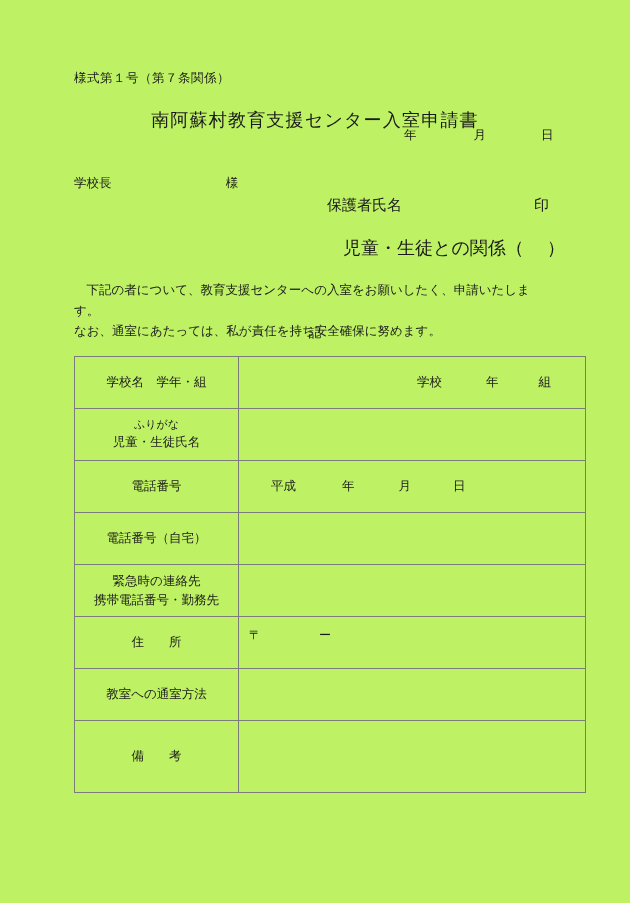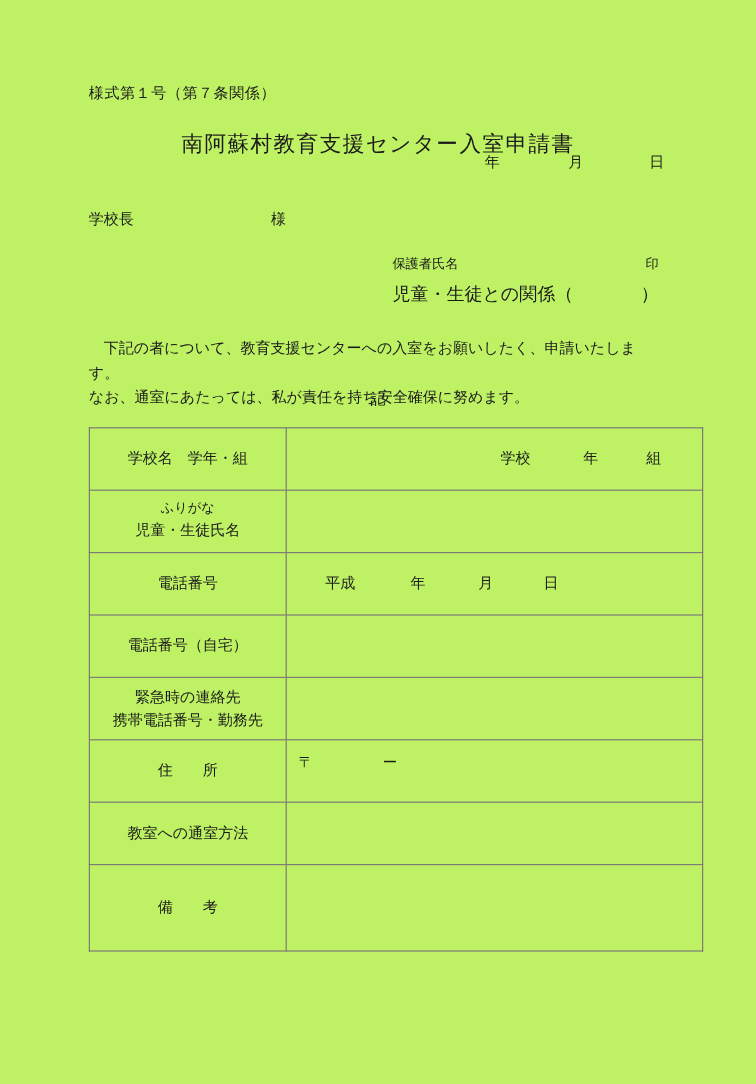--- a/index.html
+++ b/index.html
@@ -63,31 +63,31 @@
     top: 175px;
     font-size: 12.5px;
     white-space: nowrap;
   }
   .addressee .gap { display: inline-block; width: 108px; }
 
   
   .guardian-name-row {
     position: absolute;
     left: 327px;
-    top: 212px;
+    top: 196px;
     width: 222px;
-    font-size: 11px;
+    font-size: 15px;
     white-space: nowrap;
   }
   .guardian-rel-row {
     position: absolute;
-    left: 327px;
+    left: 343px;
     top: 236px;
     width: 222px;
-    font-size: 15px;
+    font-size: 18px;
     white-space: nowrap;
   }
   .row-spread {
     display: flex;
     justify-content: space-between;
     align-items: baseline;
   }
 
   
   .body-para {

